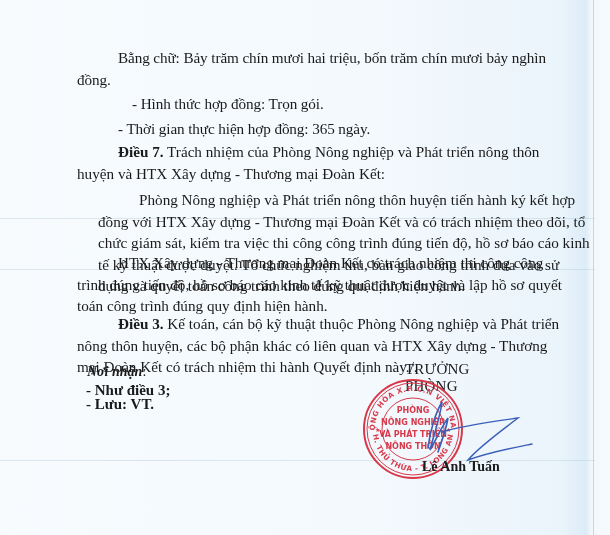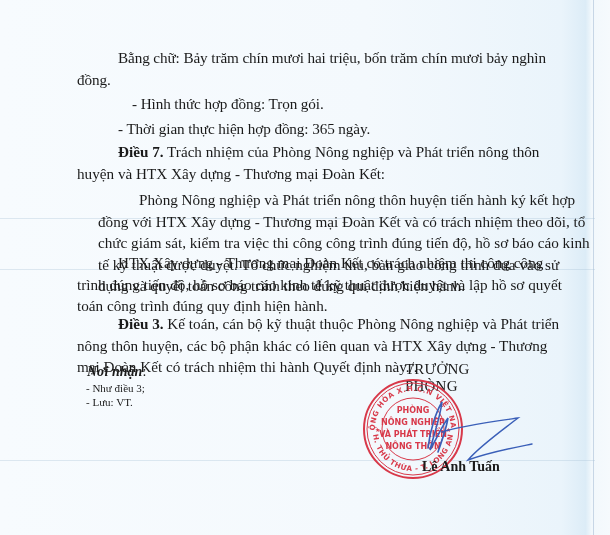--- a/index.html
+++ b/index.html
@@ -12,21 +12,21 @@
   .page { position: absolute; left: 0; top: 0; width: 520px; height: 535px; }
   .edge-line { position: absolute; left: 593px; top: 0; width: 1px; height: 535px; background: #c7d6e6; }
   .ghost-line { position: absolute; left: 0; width: 595px; height: 1px; background: rgba(170,195,215,0.35); }
   .txt { position: absolute; font-size: 15.2px; line-height: 21.5px; white-space: nowrap; letter-spacing: -0.1px; }
   .just { position: absolute; left: 77px; width: 452px; font-size: 15.2px; line-height: 21.5px; text-align: justify; text-align-last: left; }
   .just .ln { display: block; text-align: justify; text-align-last: justify; white-space: nowrap; }
   .just .ln.last { text-align-last: left; }
   .ind { padding-left: 41px; }
   b { font-weight: bold; }
   .recv-title { position: absolute; left: 87px; top: 364px; font-size: 14px; font-style: italic; font-weight: bold; }
-  .recv-item { position: absolute; left: 86px; font-size: 11px; }
+  .recv-item { position: absolute; left: 86px; font-size: 15px; font-weight: bold; }
   .sig-title { position: absolute; left: 405px; top: 361px; font-size: 15px; font-weight: normal; letter-spacing: 0.2px; }
   .sig-name { position: absolute; left: 422px; top: 459px; font-size: 14px; font-weight: bold; text-align: right; }
   .stamp { position: absolute; left: 361px; top: 377px; width: 104px; height: 104px; }
   .signature { position: absolute; left: 420px; top: 390px; width: 120px; height: 80px; }
 </style>
 </head>
 <body>
 
 <div class="page">
   <div class="edge-line"></div>

